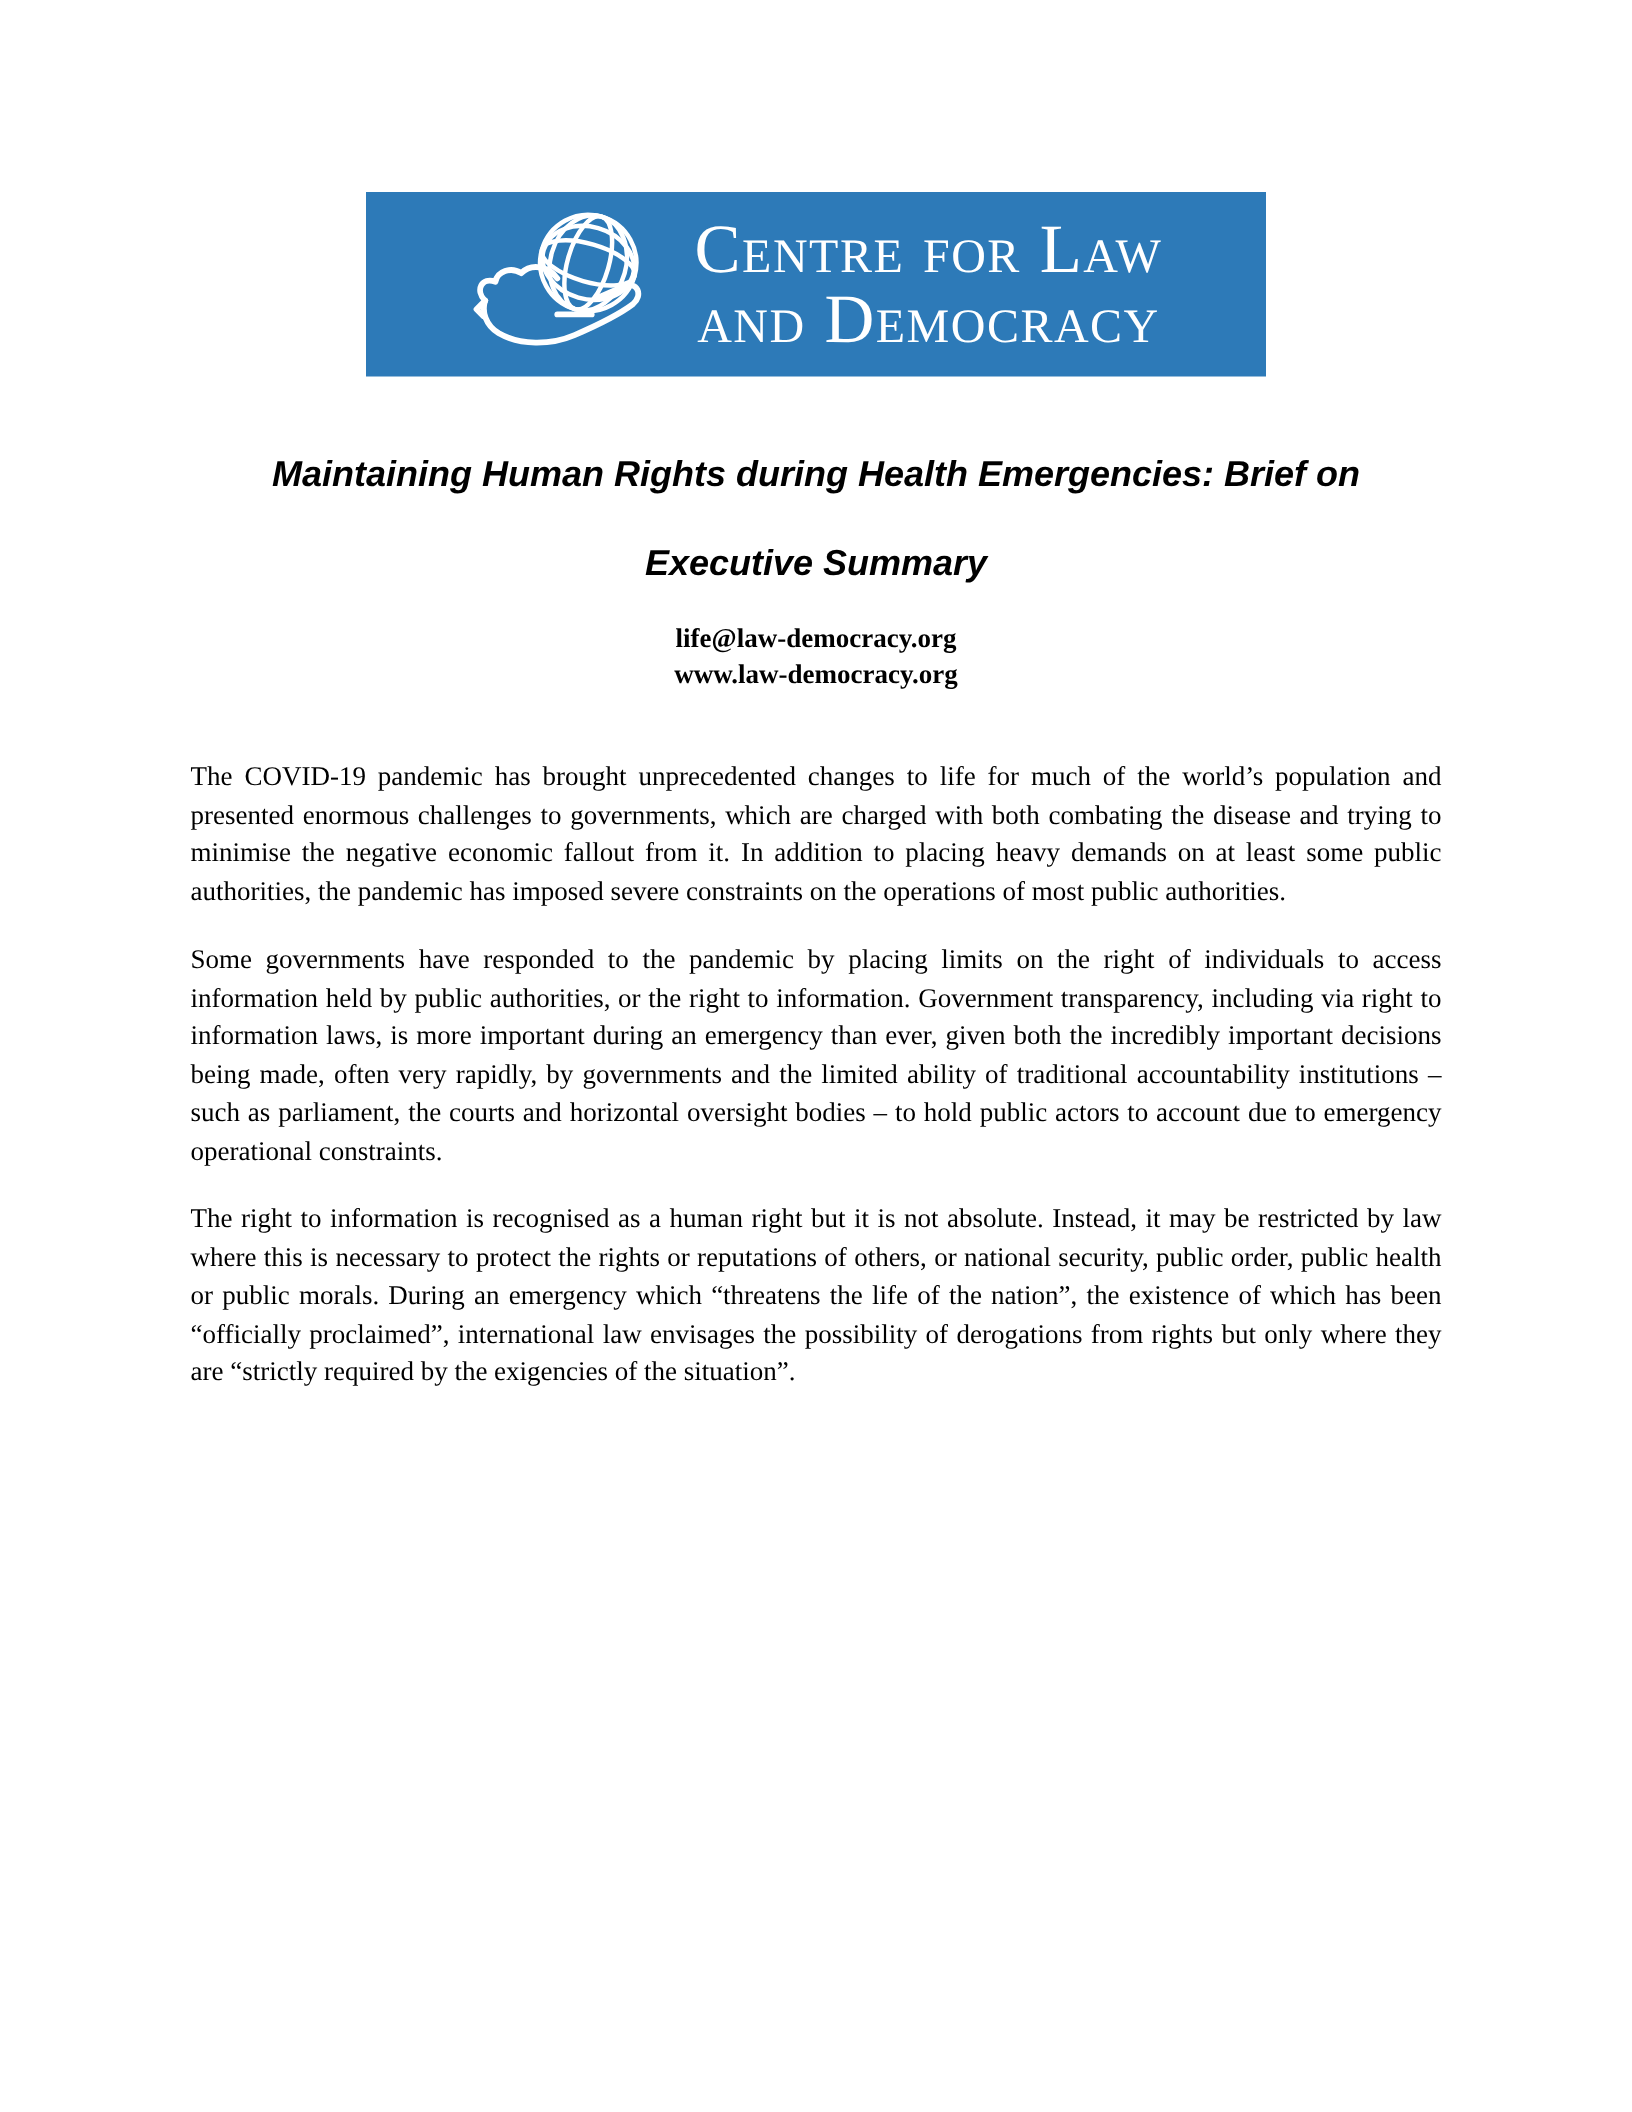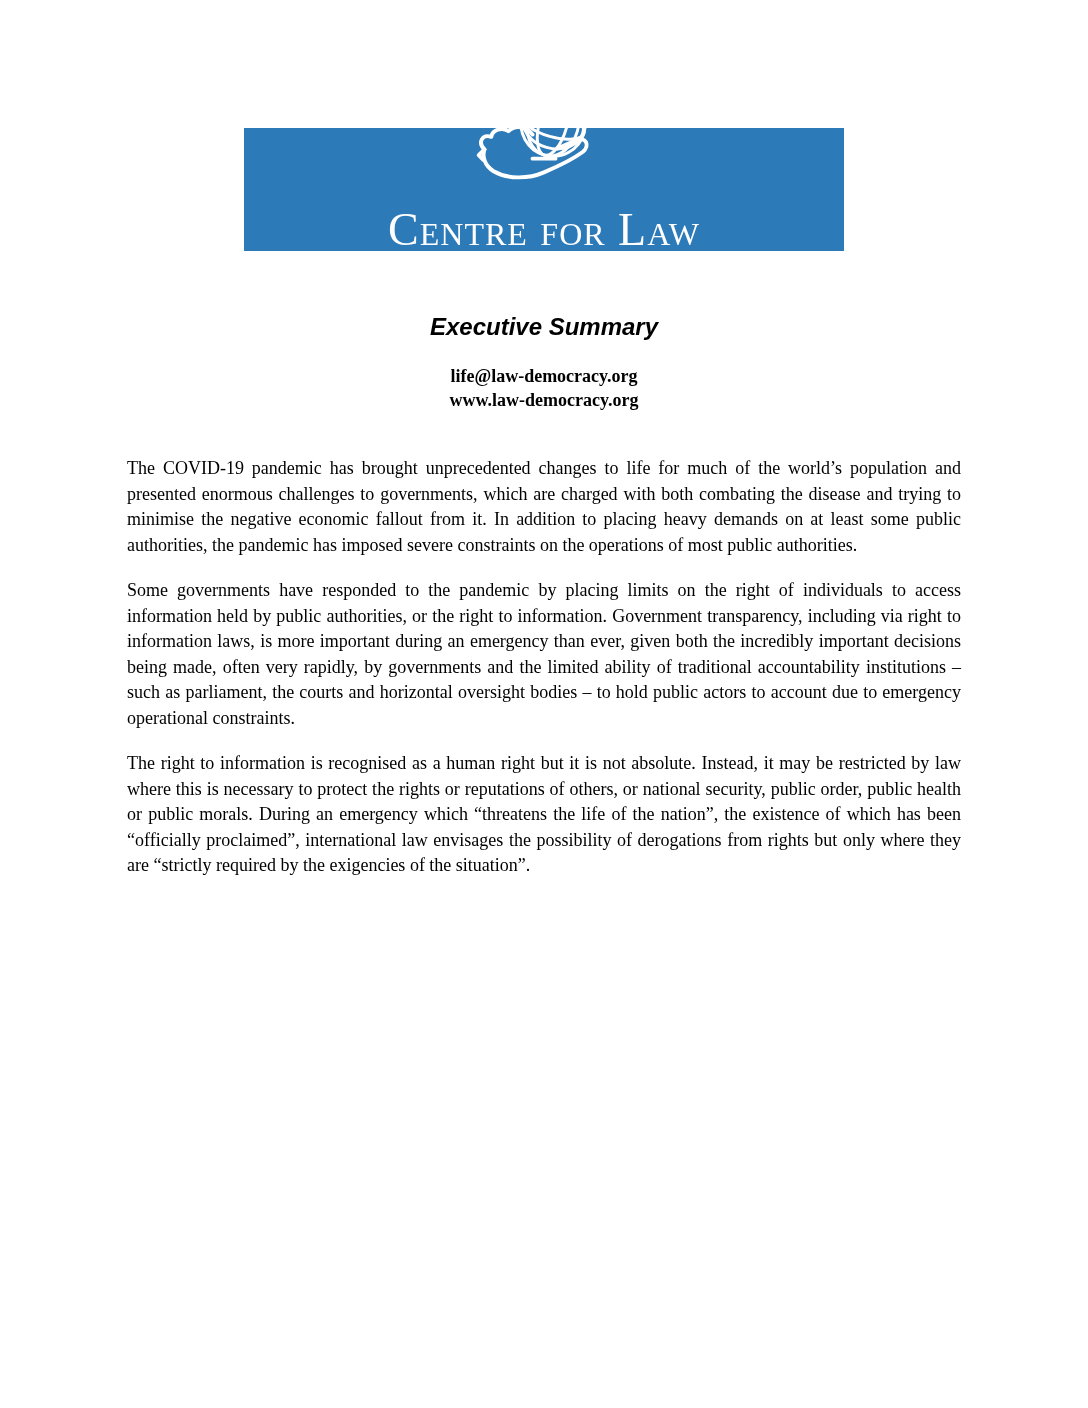--- a/index.html
+++ b/index.html
@@ -42,21 +42,21 @@
     margin-top: 49px;
     text-align: center;
     font-family: "Liberation Sans", sans-serif;
     font-weight: bold;
     font-style: italic;
     font-size: 24px;
     line-height: 33px;
     color: #000000;
   }
   .exec-summary {
-    margin-top: 63px;
+    margin-top: 30px;
     text-align: center;
     font-family: "Liberation Sans", sans-serif;
     font-weight: bold;
     font-style: italic;
     font-size: 24px;
     line-height: 26px;
   }
   
   .date-line {
     margin-top: 82px;
@@ -81,21 +81,21 @@
     line-height: 25.5px;
     text-align: justify;
     margin-bottom: 20px;
   }
 </style>
 </head>
 <body>
 
 <div class="page">
 
-  <div class="banner" style="background: rgb(45, 122, 184); flex-direction: column;">
+  <div class="banner" style="background: rgb(45, 122, 184);">
     <span class="logo-icon">
       <svg width="140" height="110" viewBox="0 0 120 96" fill="none" xmlns="http://www.w3.org/2000/svg">
         <g stroke="#ffffff" stroke-width="2.6" fill="none" transform="rotate(16 68 36)">
           <circle cx="68" cy="36" r="28"></circle>
           <ellipse cx="68" cy="36" rx="12" ry="28"></ellipse>
           <ellipse cx="68" cy="36" rx="22" ry="28"></ellipse>
           <ellipse cx="68" cy="36" rx="28" ry="11"></ellipse>
           <ellipse cx="68" cy="36" rx="27" ry="21"></ellipse>
         </g>
         <g stroke="#ffffff" stroke-width="3.4" fill="none" stroke-linecap="round" stroke-linejoin="round">
@@ -106,20 +106,21 @@
         </g>
       </svg>
     </span>
     <span class="logo-text" style="color: rgb(255, 255, 255);">
       <span style="display:block">Centre for Law</span>
       <span style="display:block">and Democracy</span>
     </span>
   </div>
 
   <div class="doc-title">
+    <span style="display:block">Maintaining Human Rights during Health Emergencies: Brief on</span>
   </div>
 
   <div class="exec-summary">Executive Summary</div>
 
 
   <div class="contact-block">
     <span style="display:block">life@law-democracy.org</span>
     <span style="display:block">www.law-democracy.org</span>
   </div>
 

